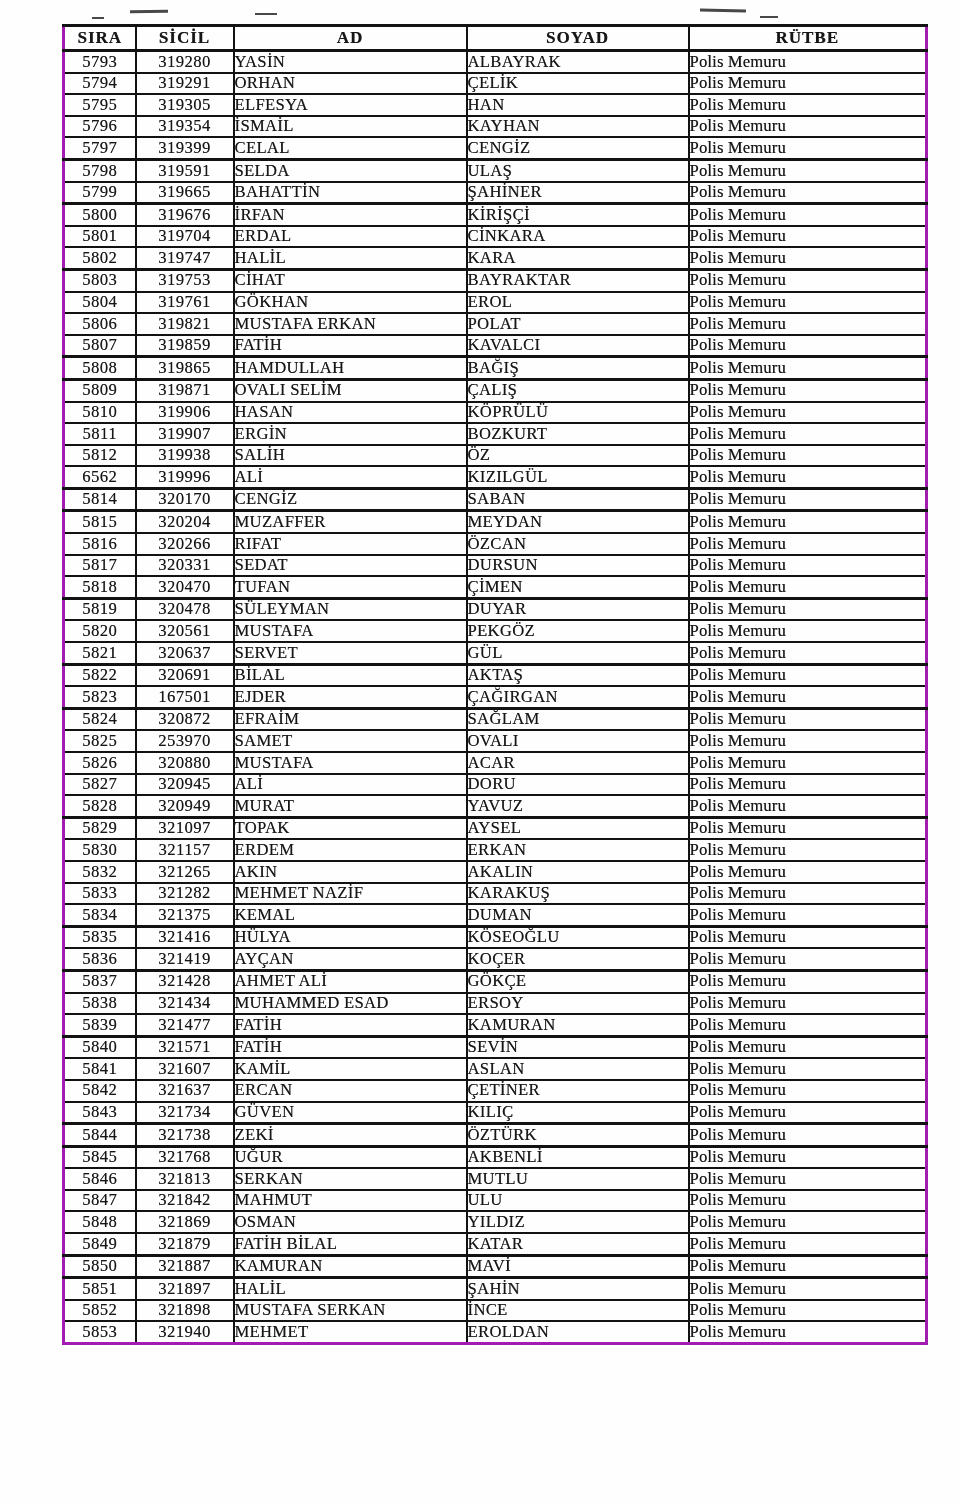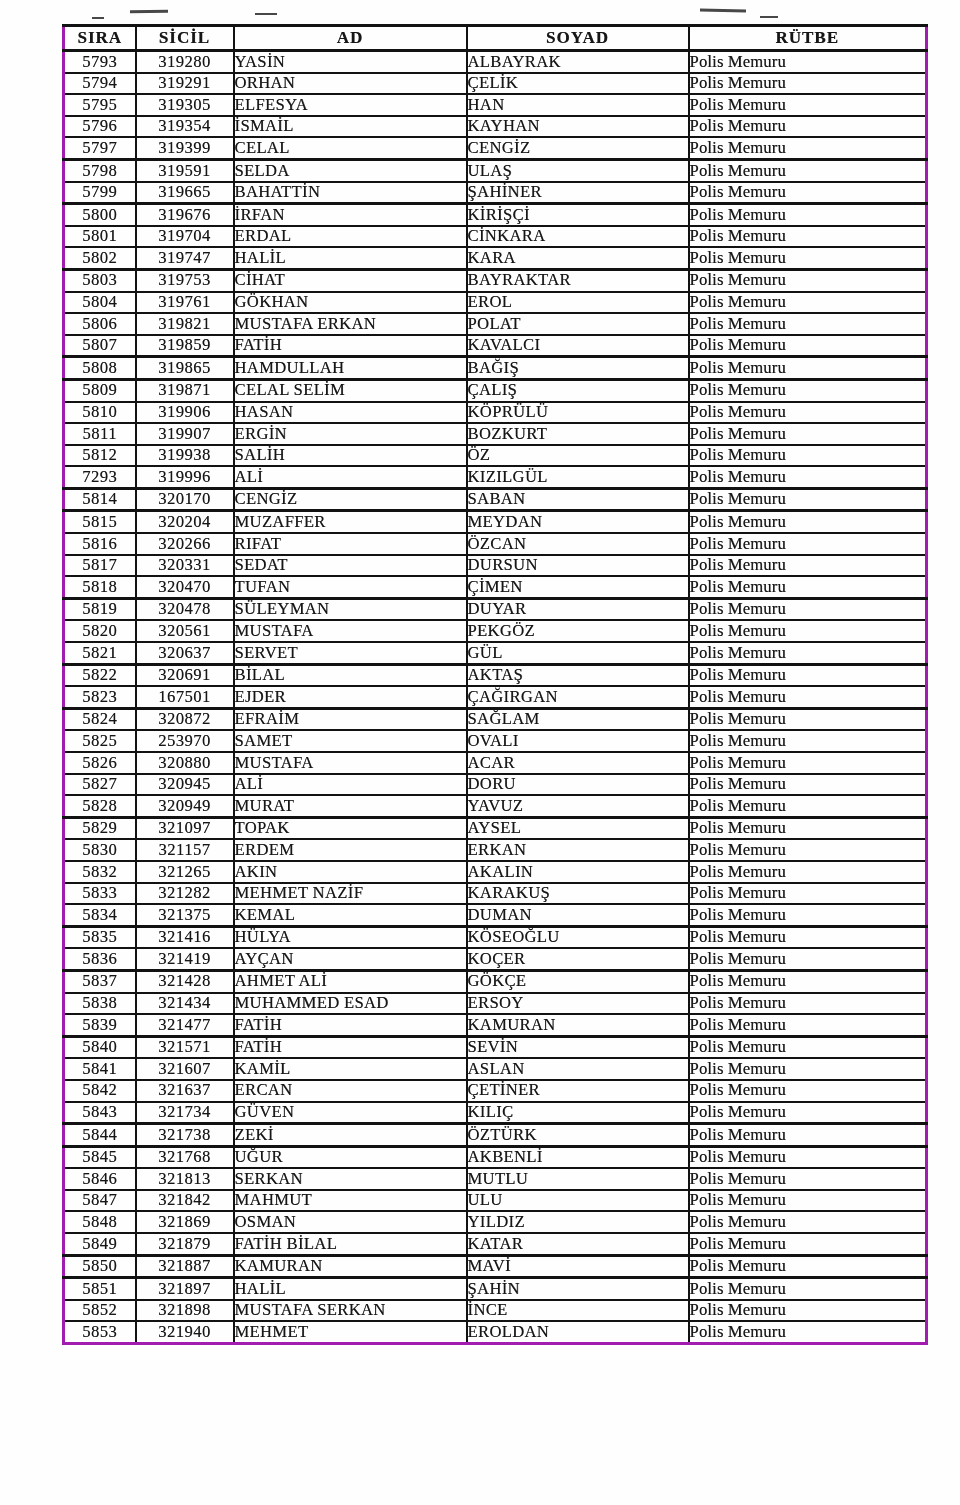--- a/index.html
+++ b/index.html
@@ -209,21 +209,21 @@
         <tr>
           <td class="num">5808</td>
           <td class="num">319865</td>
           <td class="txt">HAMDULLAH</td>
           <td class="txt">BAĞIŞ</td>
           <td class="rnk">Polis Memuru</td>
         </tr>
         <tr>
           <td class="num">5809</td>
           <td class="num">319871</td>
-          <td class="txt">CELAL SELİM</td>
+          <td class="txt">OVALI SELİM</td>
           <td class="txt">ÇALIŞ</td>
           <td class="rnk">Polis Memuru</td>
         </tr>
         <tr>
           <td class="num">5810</td>
           <td class="num">319906</td>
           <td class="txt">HASAN</td>
           <td class="txt">KÖPRÜLÜ</td>
           <td class="rnk">Polis Memuru</td>
         </tr>
@@ -235,21 +235,21 @@
           <td class="rnk">Polis Memuru</td>
         </tr>
         <tr>
           <td class="num">5812</td>
           <td class="num">319938</td>
           <td class="txt">SALİH</td>
           <td class="txt">ÖZ</td>
           <td class="rnk">Polis Memuru</td>
         </tr>
         <tr>
-          <td class="num">7293</td>
+          <td class="num">6562</td>
           <td class="num">319996</td>
           <td class="txt">ALİ</td>
           <td class="txt">KIZILGÜL</td>
           <td class="rnk">Polis Memuru</td>
         </tr>
         <tr>
           <td class="num">5814</td>
           <td class="num">320170</td>
           <td class="txt">CENGİZ</td>
           <td class="txt">SABAN</td>

